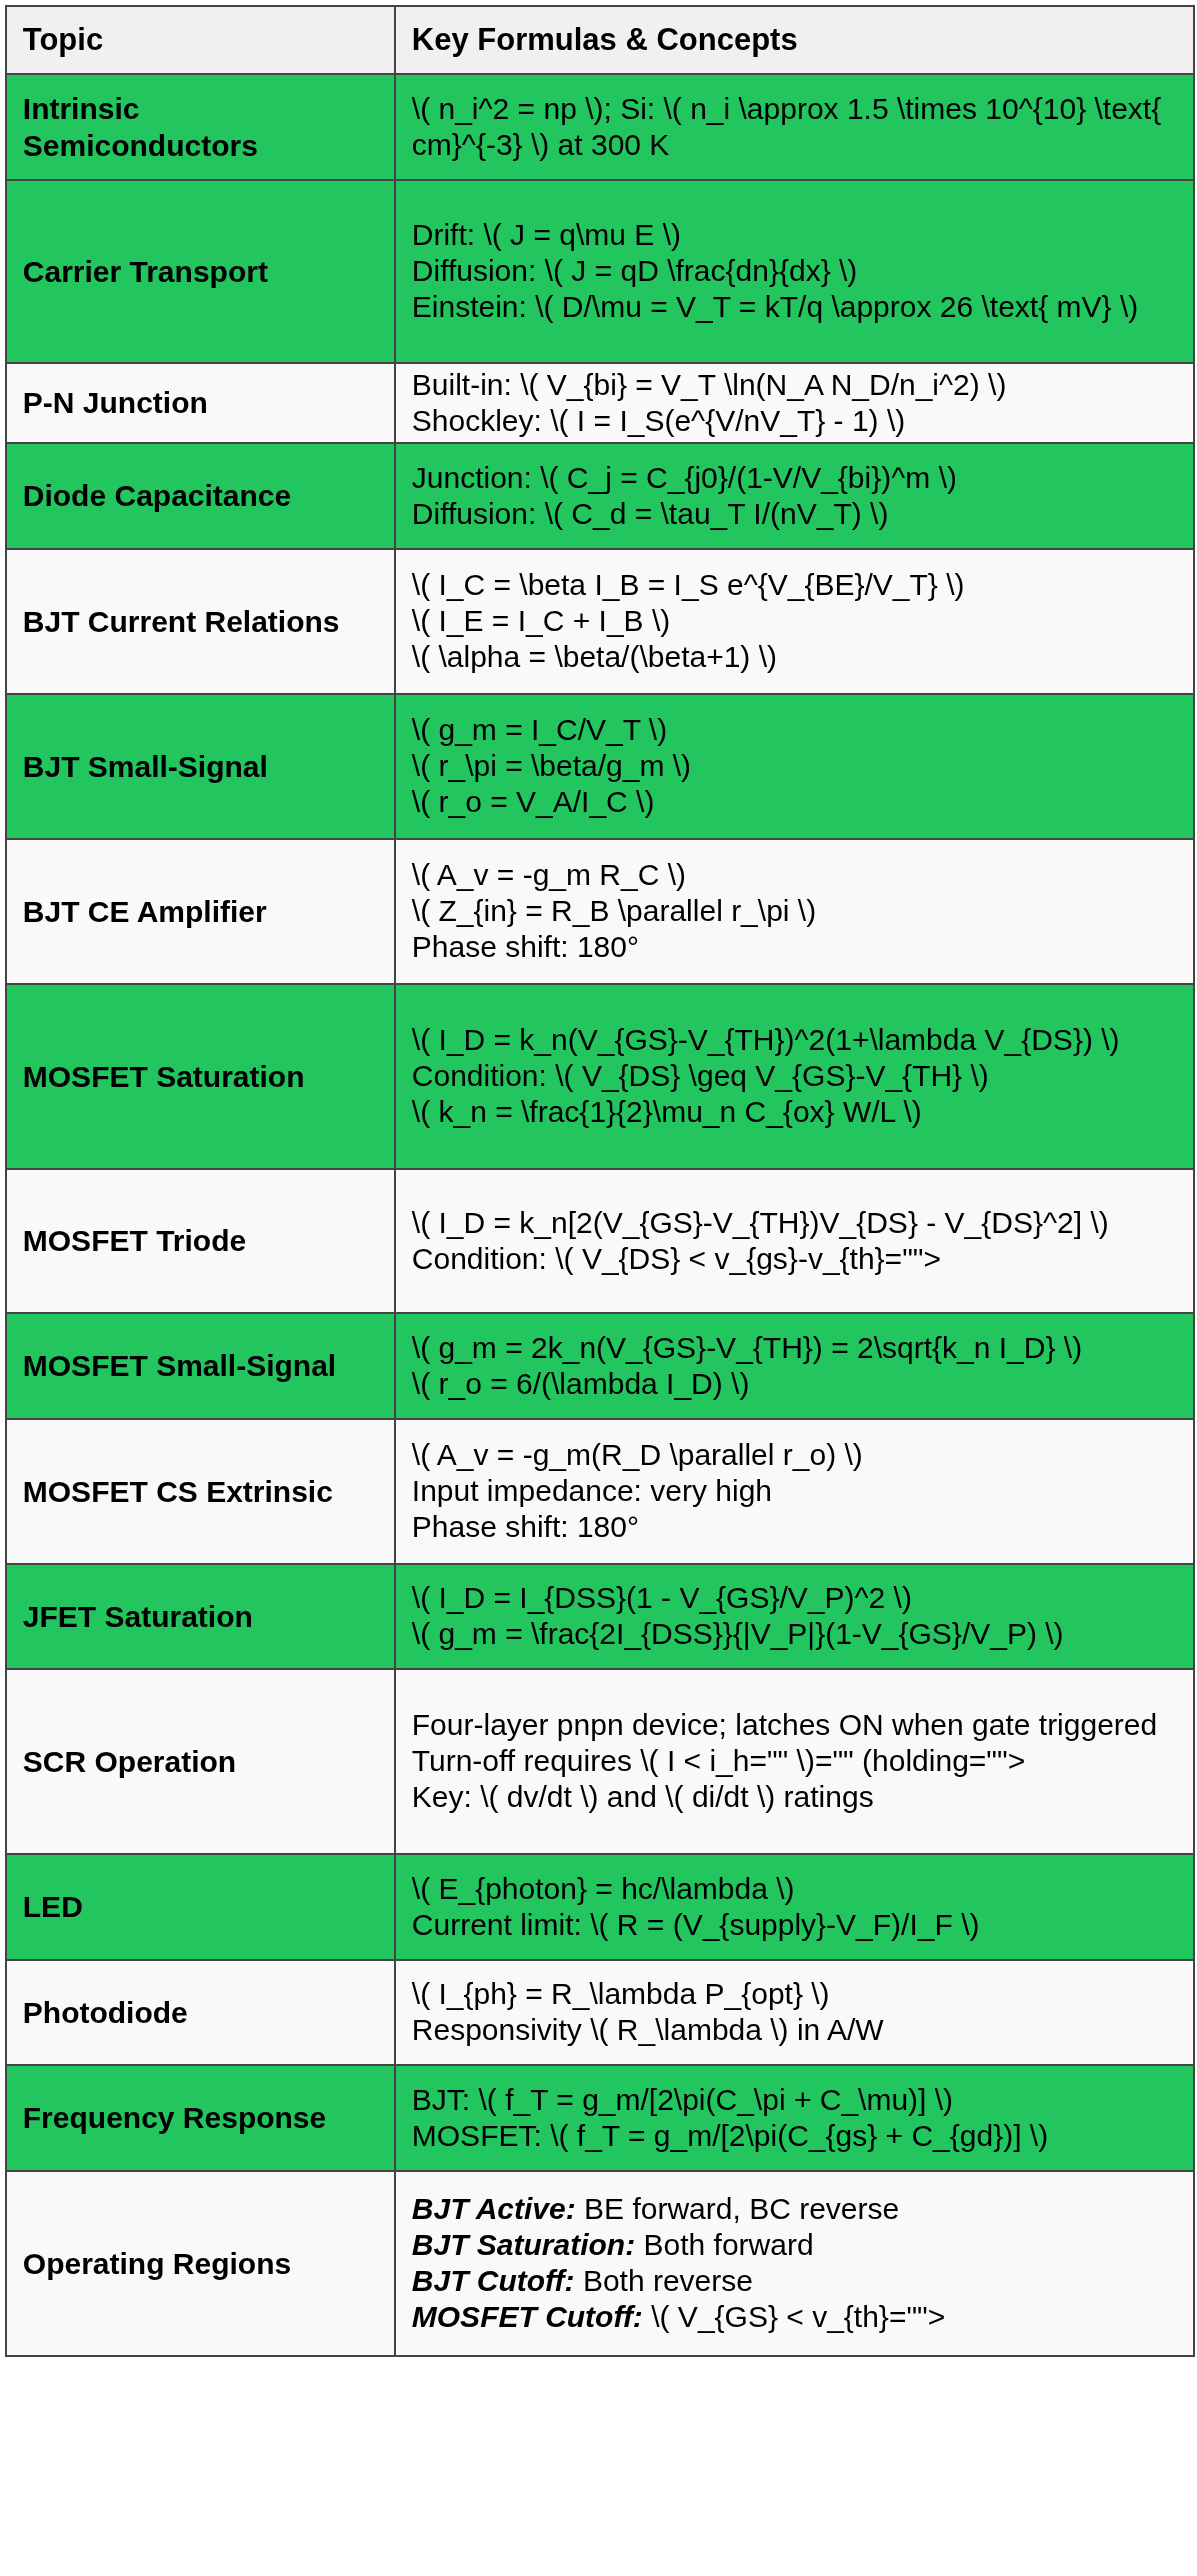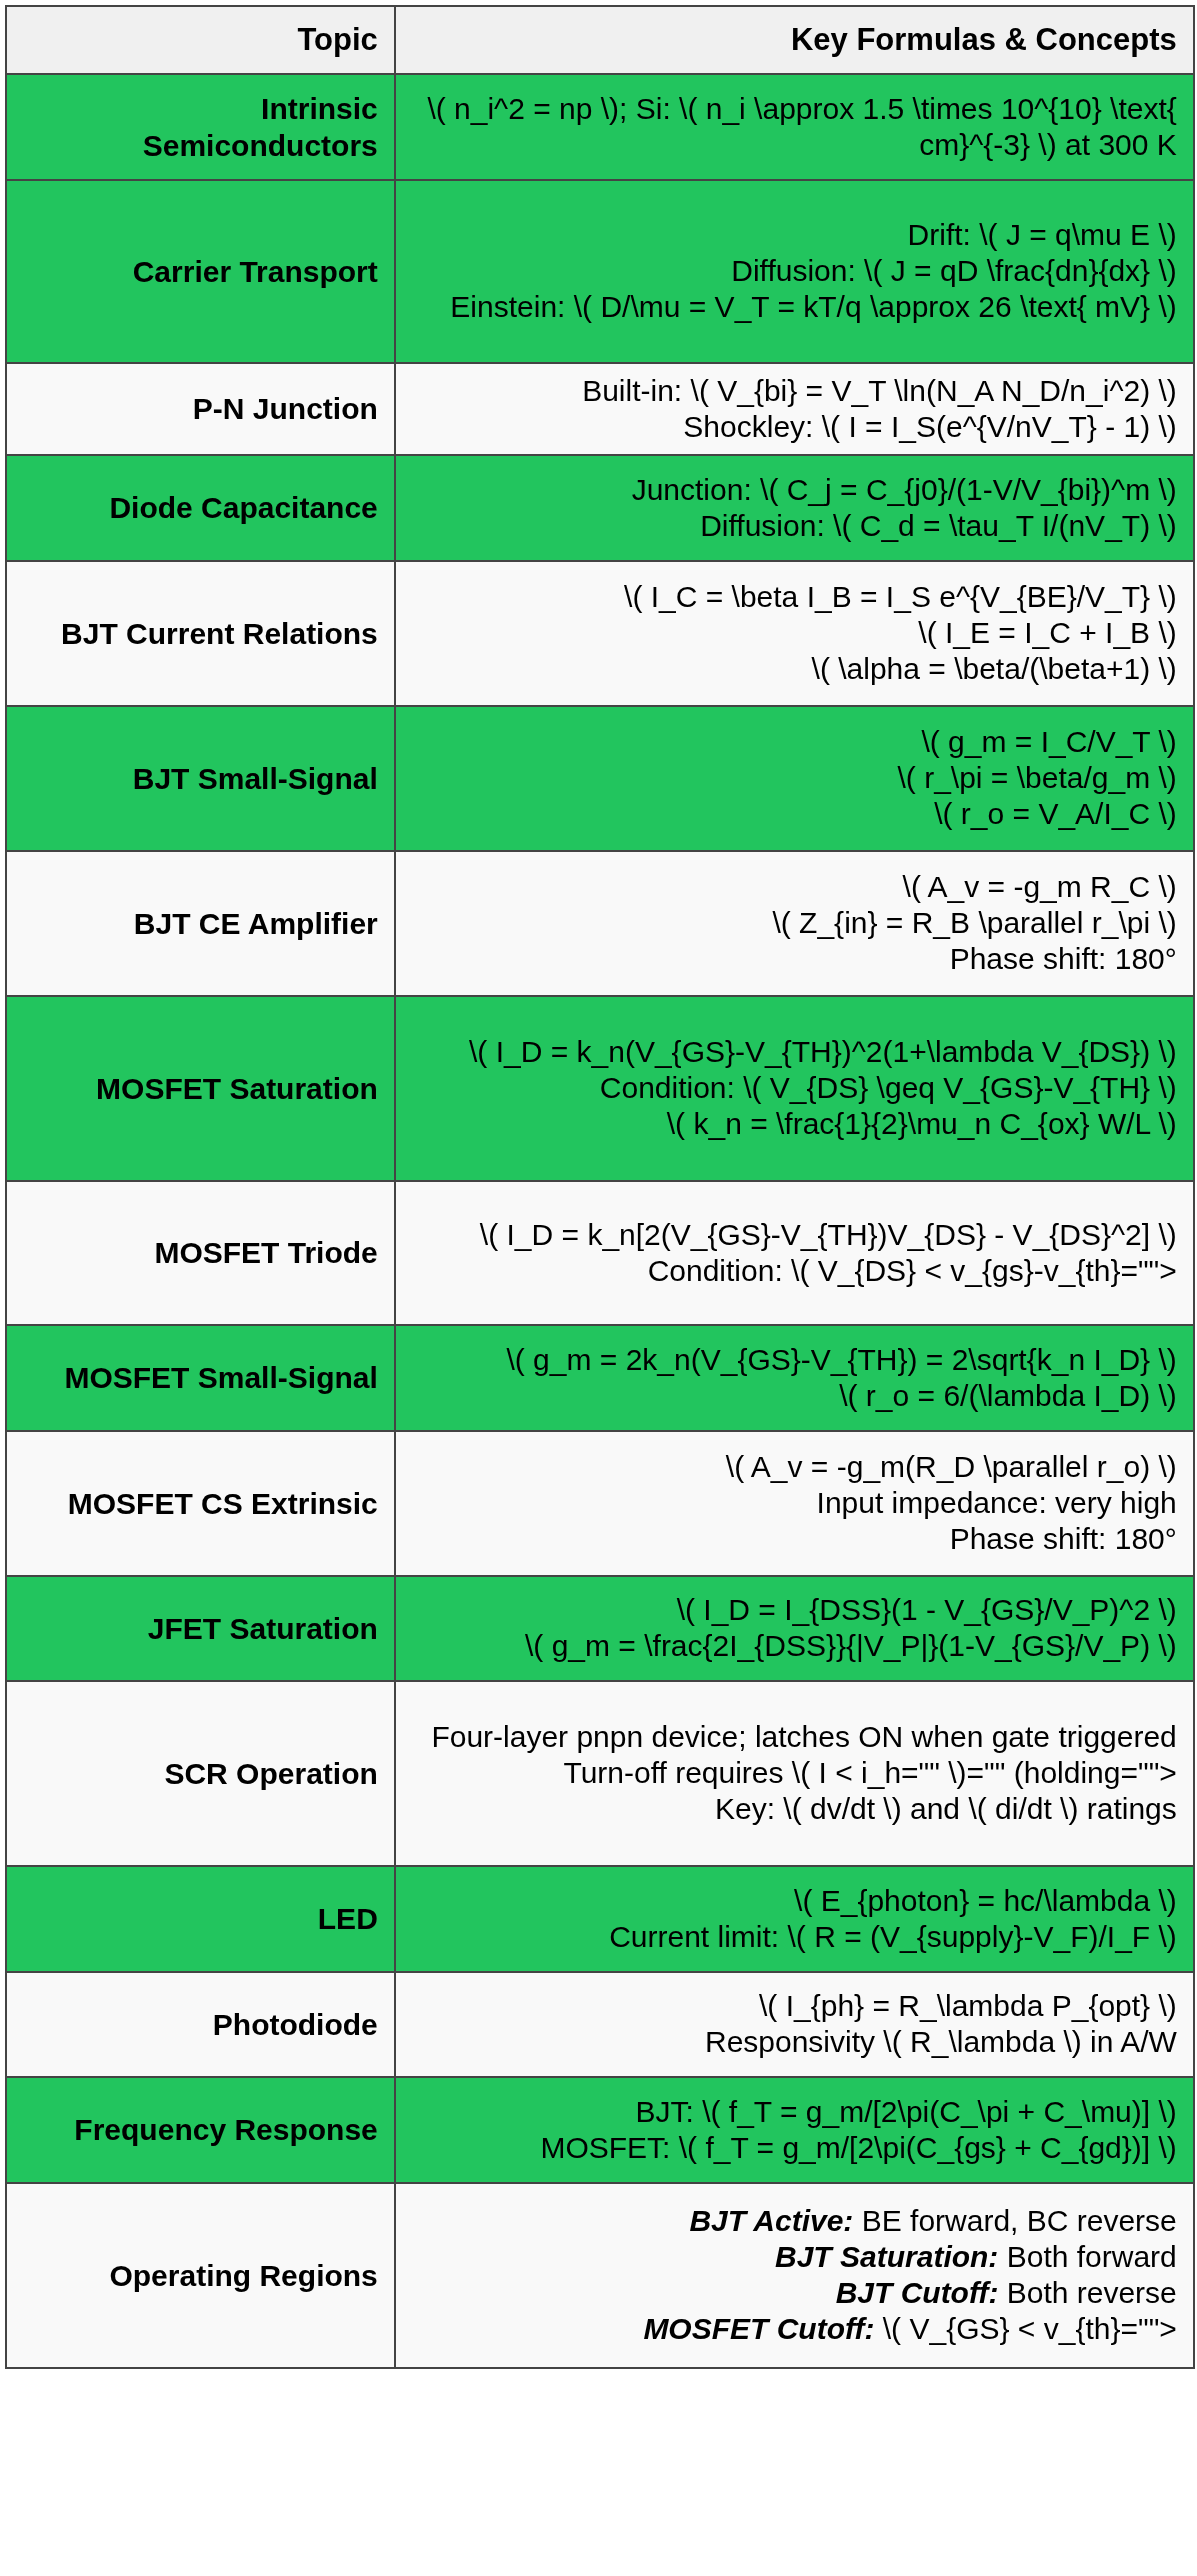--- a/index.html
+++ b/index.html
@@ -7,21 +7,21 @@
   .wrap { position: absolute; left: 4.8px; top: 4.8px; width: 1188px; }
   table {
     border-collapse: collapse;
     width: 1188px;
     font-family: "Liberation Sans", sans-serif;
     color: #000;
     table-layout: fixed;
   }
   th, td {
     border: 2.4px solid #444444;
-    text-align: right;
+    text-align: left;
     vertical-align: middle;
     padding: 0 16px;
   }
   th {
     background: #f0f0f0;
     font-weight: bold;
     font-size: 31px;
     height: 66px;
   }
   col.c1 { width: 389px; }
@@ -63,21 +63,21 @@
         </td>
       </tr>
       <tr class="odd" style="height:183px">
         <td class="topic">Carrier Transport</td>
         <td class="formula">
           <span class="line">Drift: \( J = q\mu E \)</span>
           <span class="line">Diffusion: \( J = qD \frac{dn}{dx} \)</span>
           <span class="line">Einstein: \( D/\mu = V_T = kT/q \approx 26 \text{ mV} \)</span>
         </td>
       </tr>
-      <tr class="even" style="height:92px">
+      <tr class="even" style="height:80px">
         <td class="topic">P-N Junction</td>
         <td class="formula">
           <span class="line">Built-in: \( V_{bi} = V_T \ln(N_A N_D/n_i^2) \)</span>
           <span class="line">Shockley: \( I = I_S(e^{V/nV_T} - 1) \)</span>
         </td>
       </tr>
       <tr class="odd" style="height:106px">
         <td class="topic">Diode Capacitance</td>
         <td class="formula">
           <span class="line">Junction: \( C_j = C_{j0}/(1-V/V_{bi})^m \)</span>

